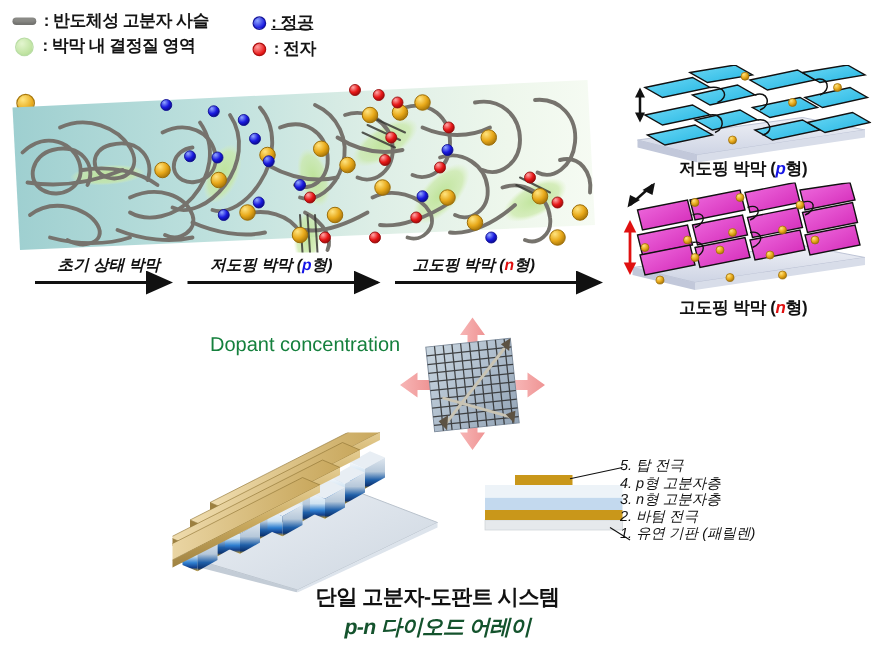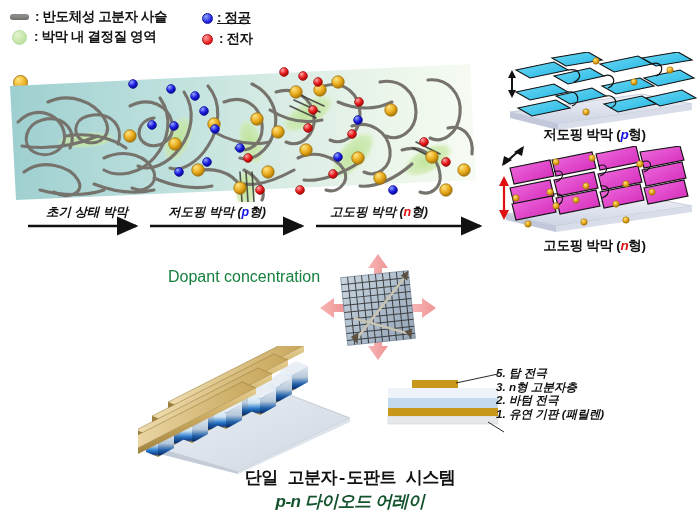--- a/index.html
+++ b/index.html
@@ -49,25 +49,25 @@
   #photo{left:318px;top:252px;width:120px;height:110px;}
 
   
   #array{left:138px;top:346px;width:215px;height:128px;}
 
   
   #stack{left:386px;top:372px;width:120px;height:62px;}
 
   
   #stacklist{left:496px;top:366px;width:200px;}
-  .sl-item{font-size:11.6px;font-style:italic;color:#111;white-space:nowrap;line-height:13.6px;font-weight:bold;}
+  .sl-item{font-size:11.6px;font-style:italic;color:#111;white-space:nowrap;line-height:13.6px;}
 
   
   #title{left:0;top:466px;width:700px;text-align:center;}
-  .t1{font-size:17px;font-weight:bold;color:#111;letter-spacing:-0.5px;font-family:Liberation Mono, monospace;}
+  .t1{font-size:17px;font-weight:bold;color:#111;letter-spacing:-0.5px;}
   .t2{font-size:17px;font-weight:bold;font-style:italic;color:#14532d;letter-spacing:-0.5px;margin-top:1px;}
 </style>
 </head>
 <body>
 
 <div class="fig">
 
   <div class="abs" id="legend">
 
     <div class="lg-row" style="left:4px;top:4px;">
@@ -608,20 +608,21 @@
     <rect x="26" y="8" width="46" height="8" fill="#c9971a"></rect>
 
     <g stroke="#111" stroke-width="0.9" fill="none">
       <line x1="70" y1="11" x2="112" y2="2"></line>
       <line x1="102" y1="50" x2="118" y2="60"></line>
     </g>
   </svg>
 
   <div class="abs" id="stacklist">
     <div class="sl-item">5. 탑 전극</div>
+    <div class="sl-item">4. p형 고분자층</div>
     <div class="sl-item">3. n형 고분자층</div>
     <div class="sl-item">2. 바텀 전극</div>
     <div class="sl-item">1. 유연 기판 (패릴렌)</div>
   </div>
 
   <div class="abs" id="title">
     <div class="t1">단일 고분자-도판트 시스템</div>
     <div class="t2">p-n 다이오드 어레이</div>
   </div>
 

